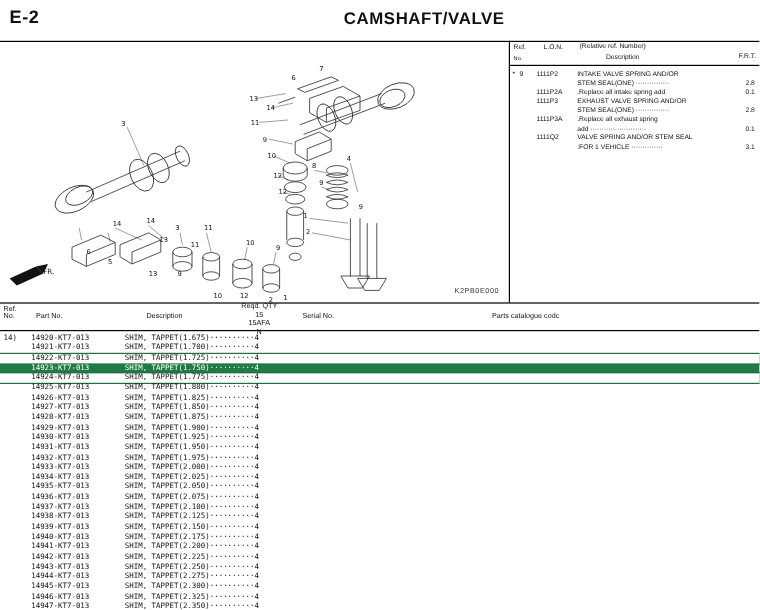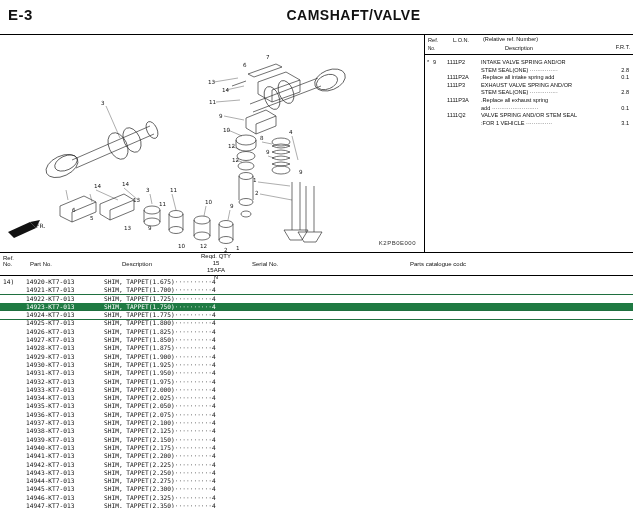--- a/index.html
+++ b/index.html
@@ -93,21 +93,21 @@
   .prow .pqty{position:absolute;left:212px;}
   .hl{outline:1px solid #1f6f3f;}
   .hl-green{background:#1f7a43;color:#ffffff;}
 </style>
 </head>
 <body>
 
 <div class="page">
 
   <div class="header">
-    <div class="page-code">E-3</div>
+    <div class="page-code">E-2</div>
     <div class="page-title">CAMSHAFT/VALVE</div>
   </div>
 
   <div class="illus">
     <svg width="424" height="218" viewBox="0 0 424 218">
       <g stroke="#333" fill="none" stroke-width="0.7">
 
         <ellipse cx="62" cy="132" rx="17" ry="10" transform="rotate(-25 62 132)"></ellipse>
         <ellipse cx="66" cy="129" rx="12" ry="7" transform="rotate(-25 66 129)"></ellipse>
         <path d="M72 126 L150 92"></path>

